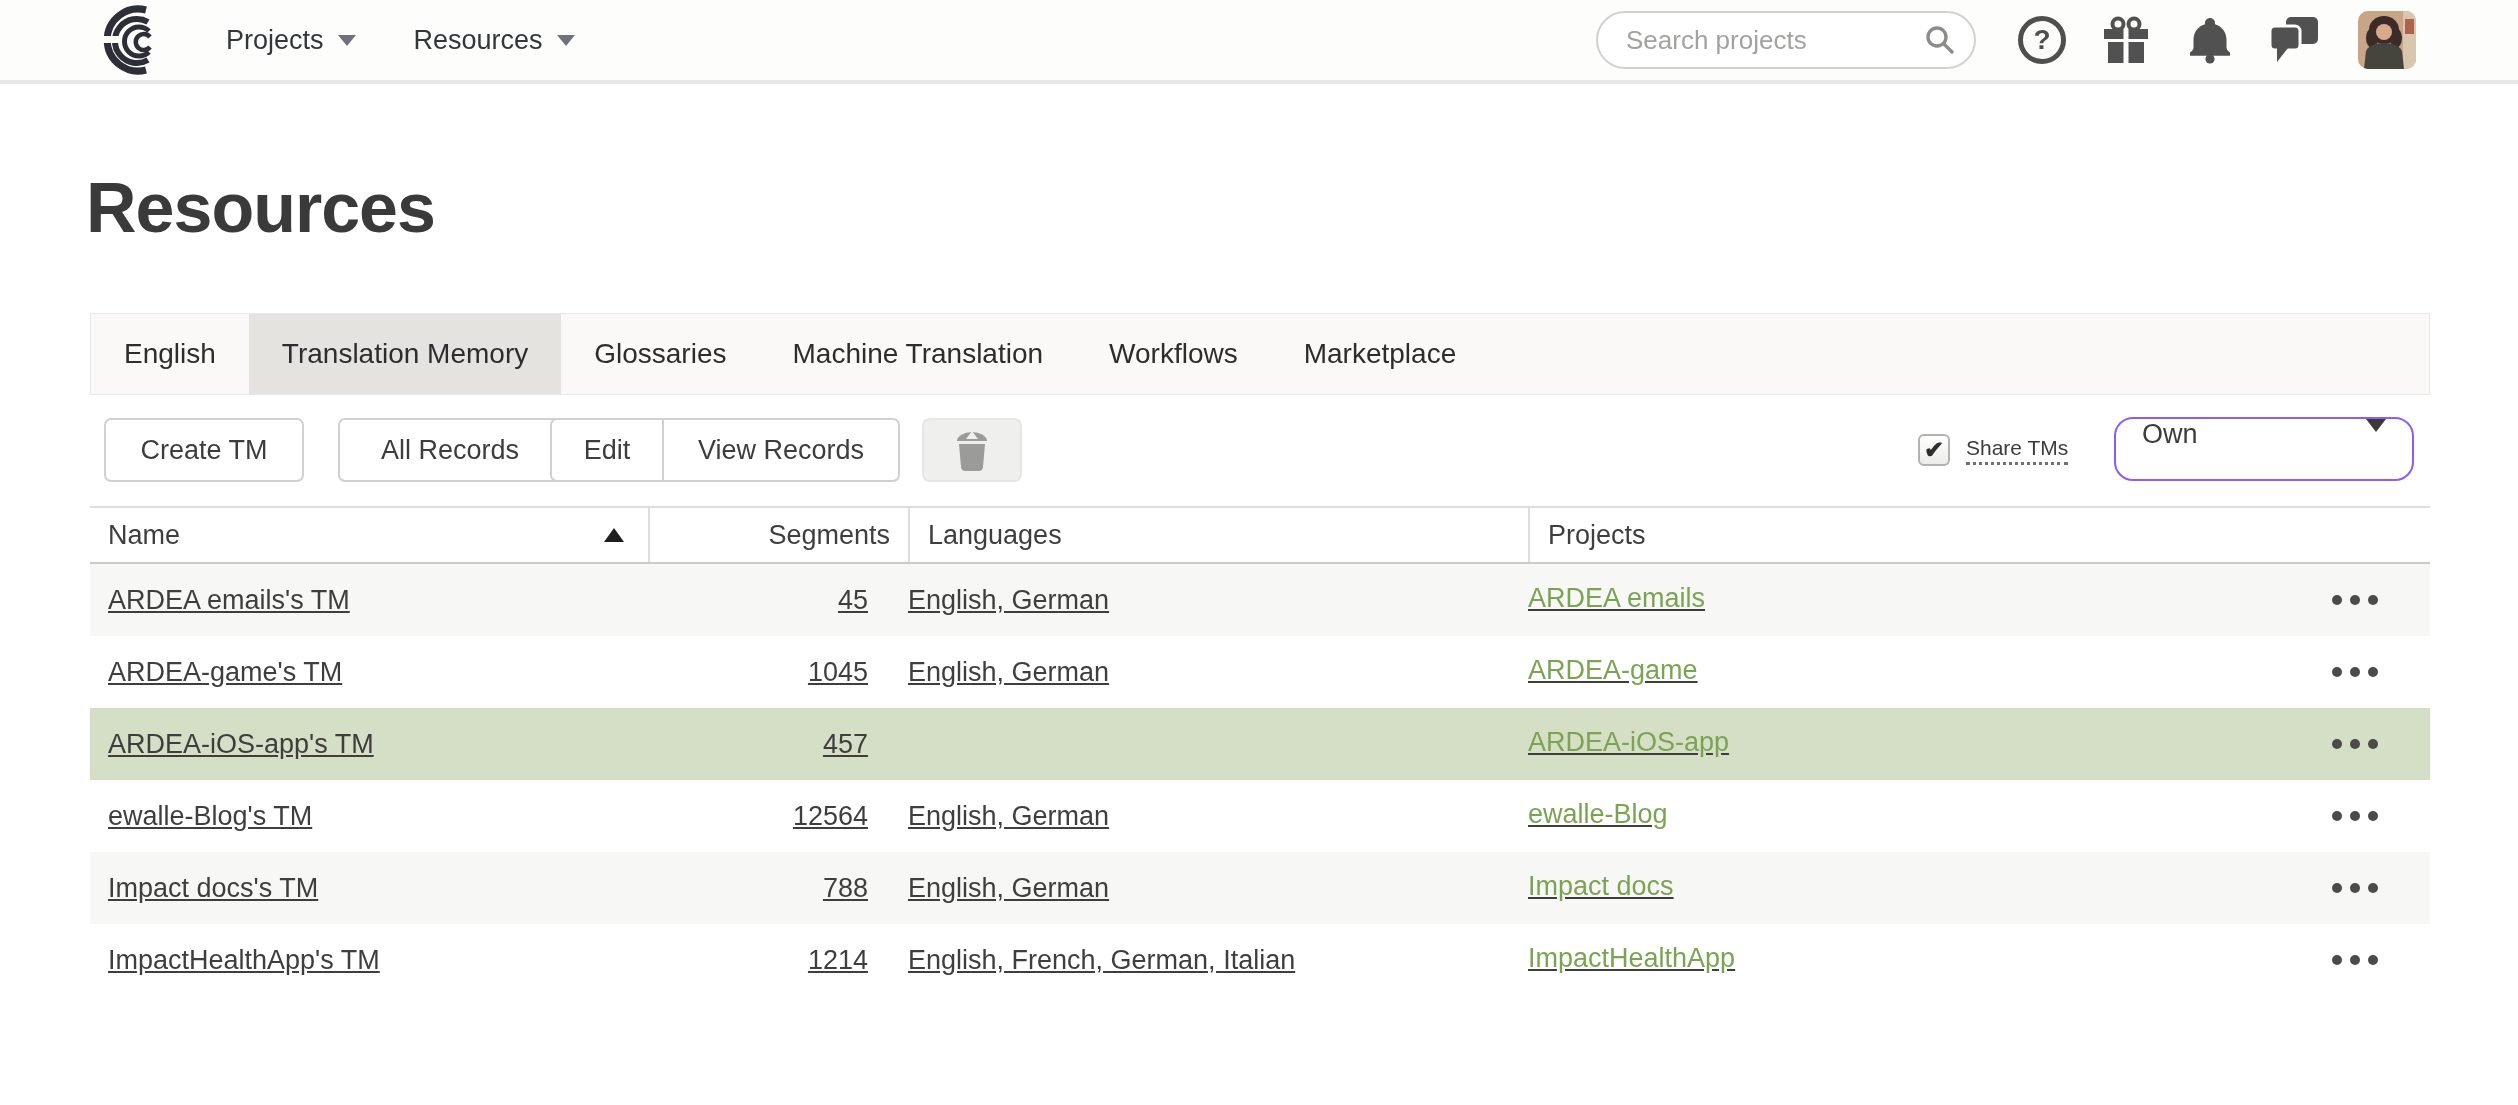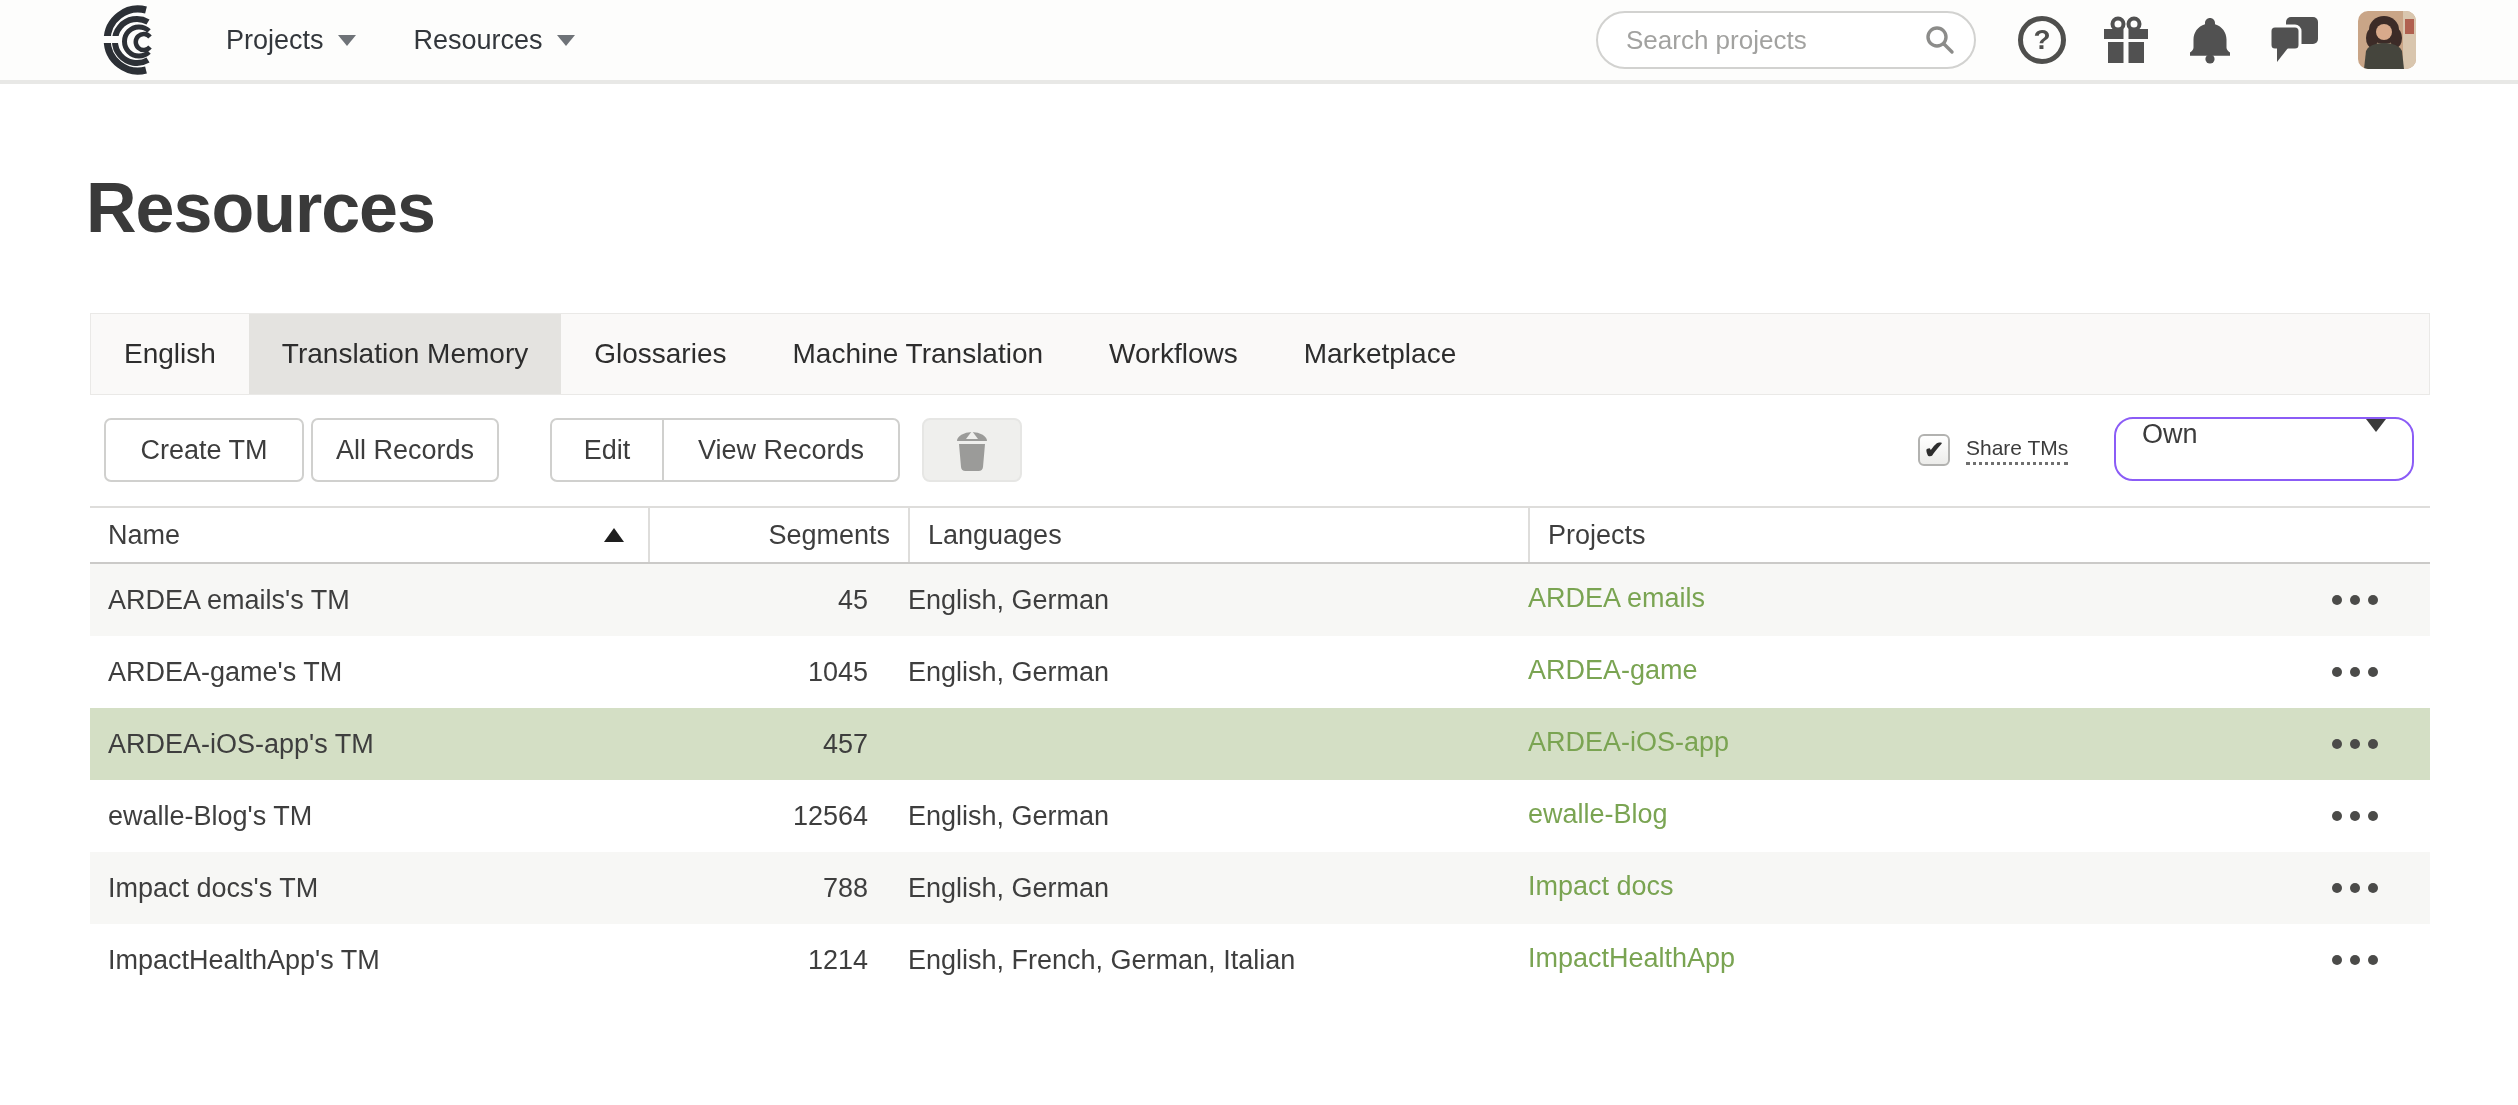--- a/index.html
+++ b/index.html
@@ -41,21 +41,21 @@
     background:#faf9f8; border:1px solid #eae9e7; display:flex; }
   .tab { padding:0 33px; display:flex; align-items:center; font-size:28px;
     color:#2d2d2d; cursor:pointer; white-space:nowrap; }
   .tab.active { background:#e4e3e0; }
 
   
   .btn { position:absolute; top:418px; height:64px; background:#fff;
     border:2px solid #d0d0ce; border-radius:7px; display:flex; align-items:center;
     justify-content:center; font-size:27px; color:#3d3d3d; cursor:pointer; }
   .btn-create { left:104px; width:200px; }
-  .btn-all    { left:311px; width:188px; }
+  .btn-all    { left:338px; width:224px; }
   .btn-group { position:absolute; top:418px; left:550px; width:350px; height:64px;
     background:#fff; border:2px solid #d0d0ce; border-radius:7px; display:flex; }
   .btn-group .seg { display:flex; align-items:center; justify-content:center;
     font-size:27px; color:#3d3d3d; cursor:pointer; height:100%; }
   .seg-edit { width:112px; border-right:2px solid #d0d0ce; }
   .seg-view { flex:1; }
   .btn-trash { position:absolute; top:418px; left:922px; width:100px; height:64px;
     background:#efefed; border:2px solid #e6e6e4; border-radius:8px;
     display:flex; align-items:center; justify-content:center; cursor:pointer; }
 
@@ -81,21 +81,21 @@
     border-bottom:2px solid #cbcac8; font-size:27px; color:#3e3e3e; background:#fff; }
   .th { height:100%; display:flex; align-items:center; padding:0 18px; cursor:pointer; }
   .th-name { width:560px; border-right:2px solid #dedddb; justify-content:space-between; }
   .th-seg  { width:260px; border-right:2px solid #dedddb; justify-content:flex-end; }
   .th-lang { width:620px; border-right:2px solid #dedddb; }
   .th-proj { flex:1; }
   .sort-asc { width:0; height:0; border-left:10px solid transparent;
     border-right:10px solid transparent; border-bottom:14px solid #1e1e1e;
     margin-right:6px; }
 
-  .row { display:flex; height:72px; align-items:center; font-size:27px; color:#3e3e3e; }
+  .row { display:flex; height:72px; align-items:center; font-size:27px; color:#3e3e3e;text-decoration:underline; }
   .row.stripe   { background:#f7f7f5; }
   .row.selected { background:#d4dfc5; }
   .cell-name { width:560px; padding:0 18px; }
   .cell-seg  { width:240px; padding:0 22px 0 18px; text-align:right; }
   .cell-lang { width:620px; padding:0 18px; }
   .cell-proj { flex:1; padding:0 18px; display:flex; }
   .proj-link { color:#7aa452; cursor:pointer; }
   .row-menu { margin-left:auto; margin-right:28px; display:flex; gap:8px;
     padding:12px 6px; cursor:pointer; }
   .row-menu i { width:10px; height:10px; border-radius:50%; background:#4b4b49; display:block; }

